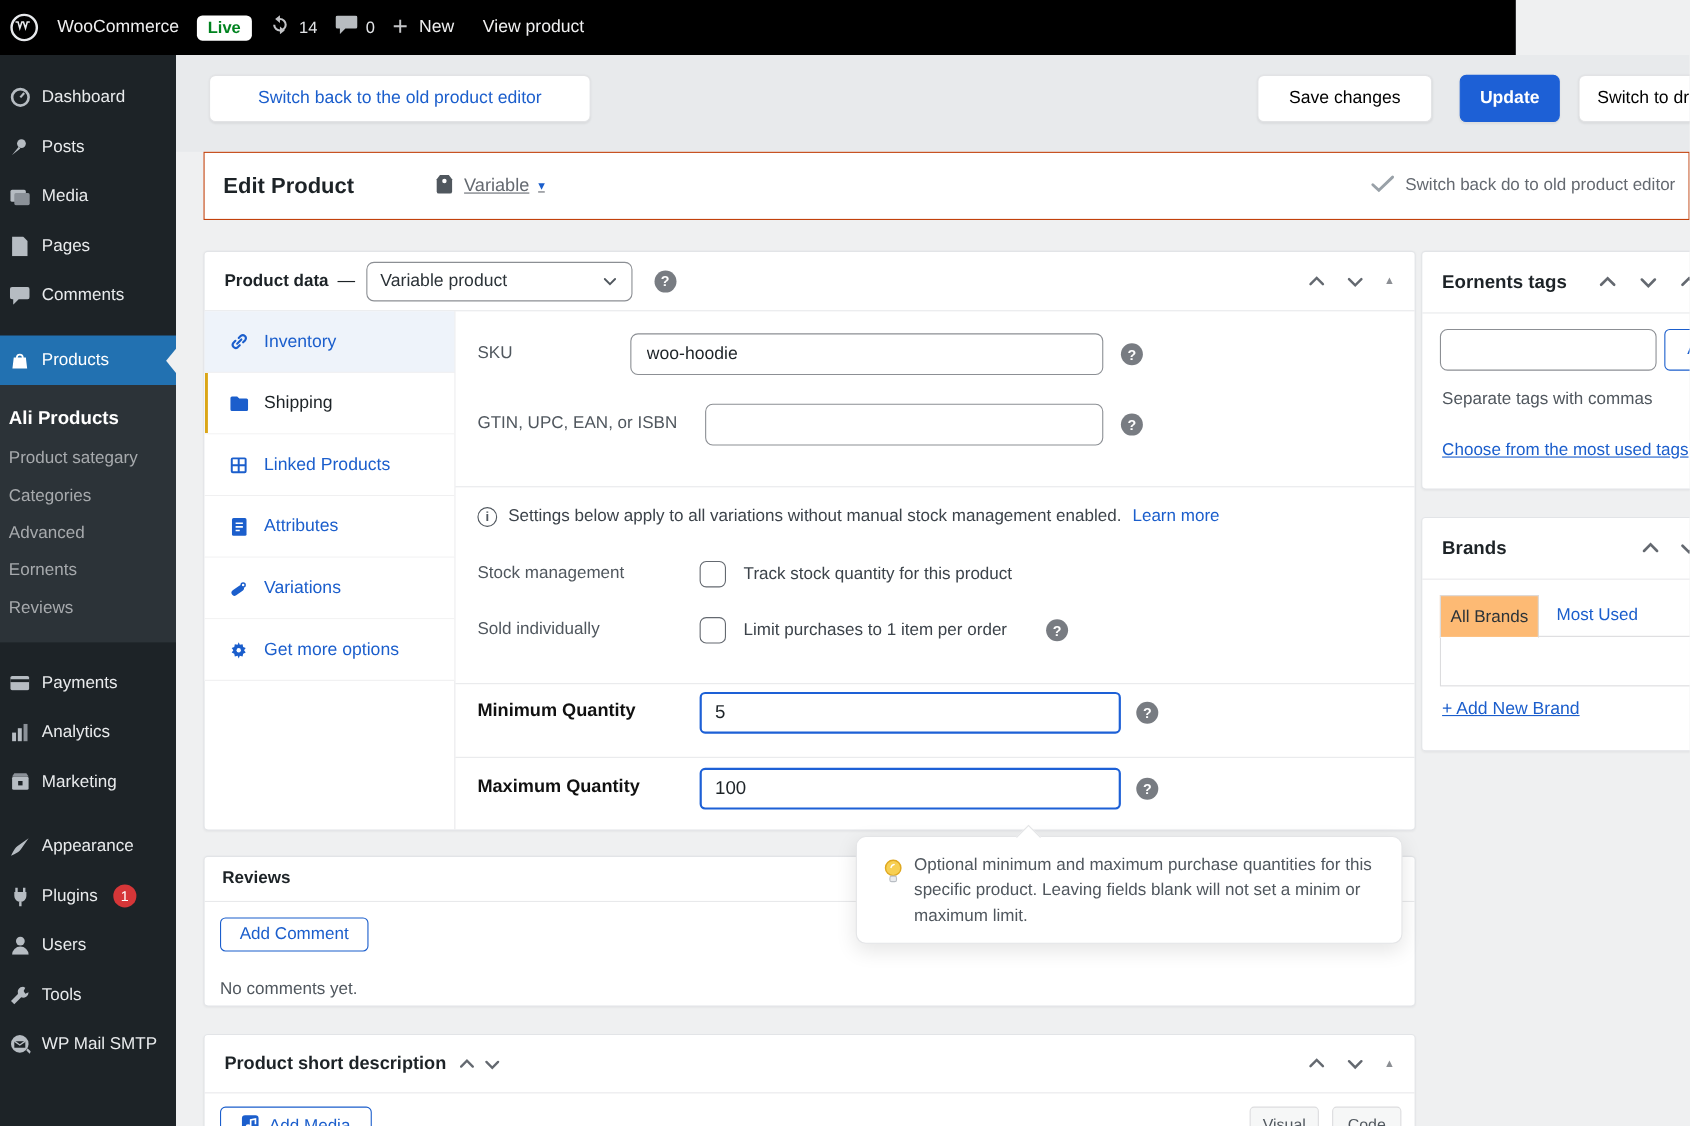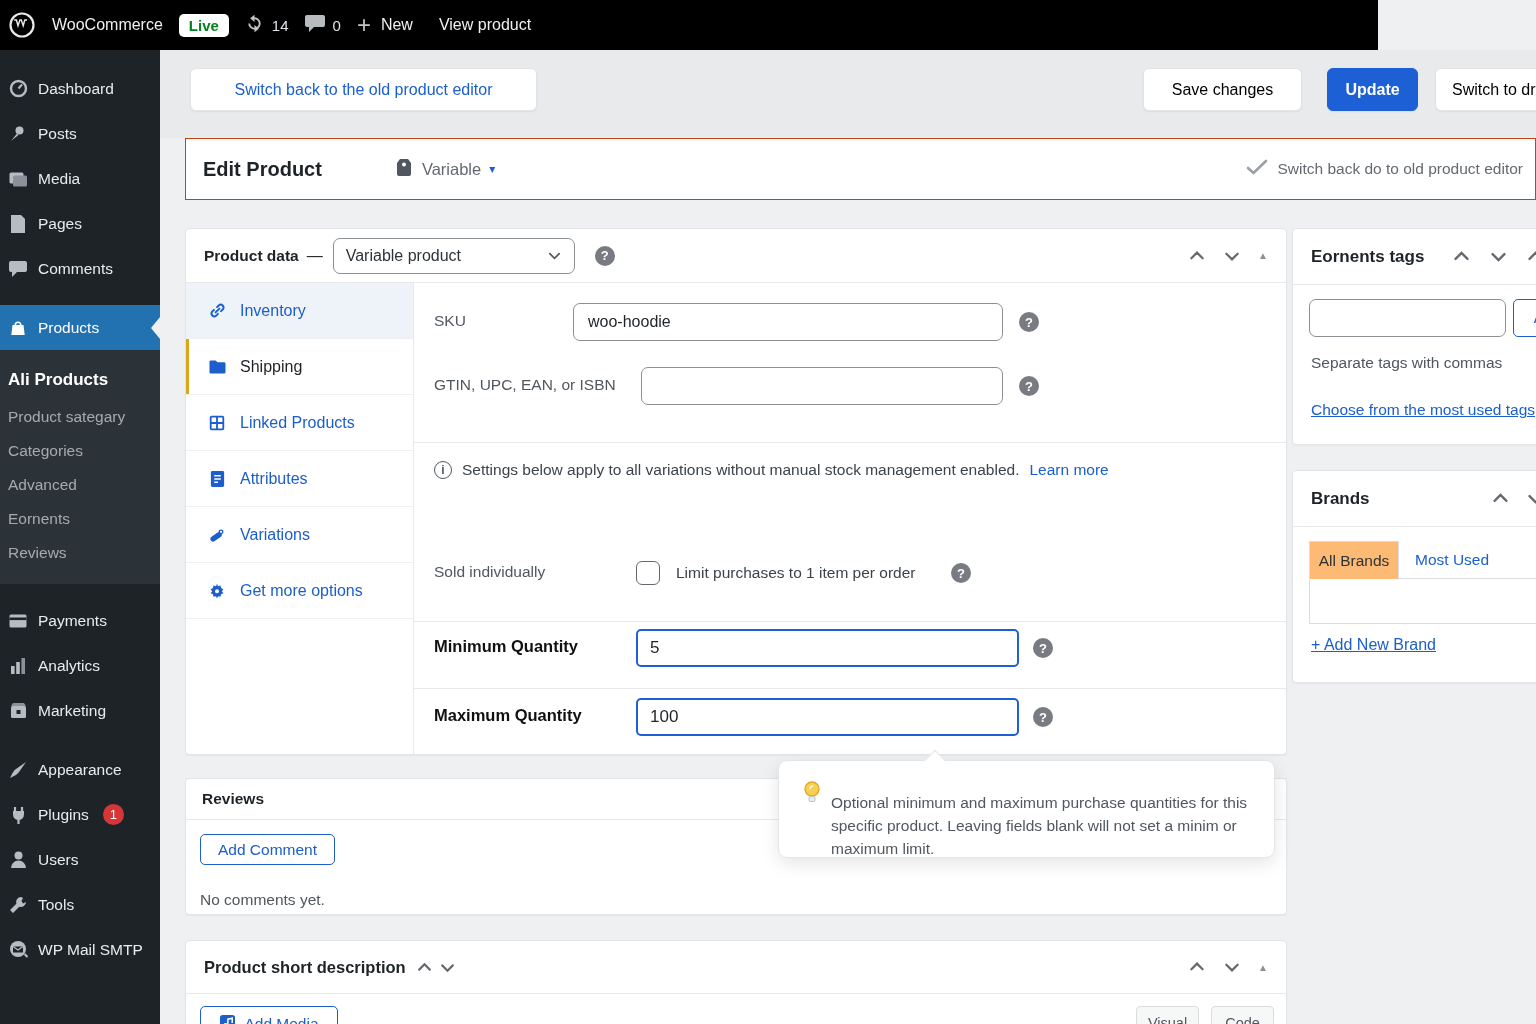--- a/index.html
+++ b/index.html
@@ -36,21 +36,21 @@
   .btn.blue-text { color:#1b5ecc; }
   .btn.primary { background:#1d60d6; border-color:#1d60d6; color:#fff; font-weight:600; }
 
   
   .card { position:absolute; background:#fff; border:1px solid #e2e4e7; border-radius:4px; box-shadow:0 1px 2px rgba(0,0,0,.04); }
   .divider { position:absolute; left:0; right:0; height:1px; background:#e8e9eb; }
 
   
   #pageheader { position:absolute; left:185px; top:138px; width:1351px; height:62px; background:#fff; border:1px solid #c2410c; display:flex; align-items:center; }
   #pageheader .title { font-size:20px; font-weight:700; margin-left:17px; }
-  #pageheader .ptype { display:flex; align-items:center; gap:8px; margin-left:72px; color:#646970; font-size:16.5px; }
+  #pageheader .ptype { display:flex; align-items:center; gap:8px; margin-left:72px; color:#646970; font-size:16.5px;text-decoration:underline; }
   .caret-blue { color:#1b5ecc; font-size:12px; }
   #pageheader .right { margin-left:auto; margin-right:12px; display:flex; align-items:center; gap:9px; color:#646970; font-size:15.5px; }
 
   
   #pdcard { left:185px; top:228px; width:1102px; height:527px; }
   .pd-head { height:54px; border-bottom:1px solid #e8e9eb; display:flex; align-items:center; padding:0 18px; }
   .pd-title { font-size:15.5px; font-weight:700; }
   .pd-dash { margin:0 10px 0 8px; color:#1d2327; }
   .selectbox { width:242px; height:36px; border:1px solid #8c8f94; border-radius:7px; display:flex; align-items:center; padding:0 12px; font-size:16px; color:#2c3338; cursor:pointer; }
   .selectbox svg { margin-left:auto; }
@@ -73,21 +73,21 @@
   .helppos { position:absolute; }
   .cbox { position:absolute; width:24px; height:24px; border:1.6px solid #646970; border-radius:6px; background:#fff; cursor:pointer; }
   .cblabel { position:absolute; font-size:15.5px; color:#3c434a; }
   .info-ico { width:18px; height:18px; border:1.4px solid #50575e; border-radius:50%; color:#50575e; font-size:12px; display:inline-flex; align-items:center; justify-content:center; font-weight:600; }
   .link { color:#1b5ecc; cursor:pointer; }
 
   
   #tooltip { position:absolute; left:778px; top:760px; width:497px; height:98px; background:#fff; border:1px solid #e4e5e7; border-radius:9px; box-shadow:0 6px 18px rgba(0,0,0,.10); z-index:20; }
   #tooltip::before { content:""; position:absolute; left:148px; top:-8px; width:15px; height:15px; background:#fff; border-left:1px solid #e4e5e7; border-top:1px solid #e4e5e7; transform:rotate(45deg); }
   #tooltip .bulb { position:absolute; left:22px; top:19px; }
-  #tooltip .ttext { position:absolute; left:52px; top:15px; width:440px; font-size:15.5px; line-height:1.48; color:#50575e;margin-top:16px; }
+  #tooltip .ttext { position:absolute; left:52px; top:15px; width:440px; font-size:15.5px; line-height:1.48; color:#50575e; }
 
   
   #revcard { left:185px; top:778px; width:1102px; height:137px; }
   .sec-title { position:absolute; left:16px; top:11px; font-size:15.5px; font-weight:700; }
   .btn-outline { position:absolute; border:1.4px solid #1b5ecc; color:#1b5ecc; background:#fff; border-radius:5px; display:flex; align-items:center; justify-content:center; font-size:15.5px; cursor:pointer; gap:8px; font-family:inherit; }
   .muted { color:#50575e; font-size:15.5px; position:absolute; }
 
   
   #sdcard { left:185px; top:940px; width:1102px; height:120px; }
   #sdcard .head { height:52px; display:flex; align-items:center; padding:14px 18px; gap:6px; }
@@ -404,20 +404,25 @@
       </div>
 
       <div class="divider" style="top:159px;"></div>
 
       <div class="fa-row" style="top:175px; height:24px; display:flex; align-items:center; gap:10px; padding-left:20px;">
         <span class="info-ico">i</span>
         <span style="font-size:15.5px; color:#3c434a;">Settings below apply to all variations without manual stock management enabled.</span>
         <span class="link" style="font-size:15.5px;">Learn more</span>
       </div>
 
+      <div class="fa-row" style="top:220px; height:40px;">
+        <span class="flabel" style="top:9px;">Stock management</span>
+        <span class="cbox" style="left:222px; top:7px;"></span>
+        <span class="cblabel" style="left:262px; top:10px;">Track stock quantity for this product</span>
+      </div>
 
       <div class="fa-row" style="top:271px; height:40px;">
         <span class="flabel" style="top:9px;">Sold individually</span>
         <span class="cbox" style="left:222px; top:7px;"></span>
         <span class="cblabel" style="left:262px; top:10px;">Limit purchases to 1 item per order</span>
         <span class="qmark helppos" style="left:537px; top:9px;">?</span>
       </div>
 
       <div class="divider" style="top:338px;"></div>
 

